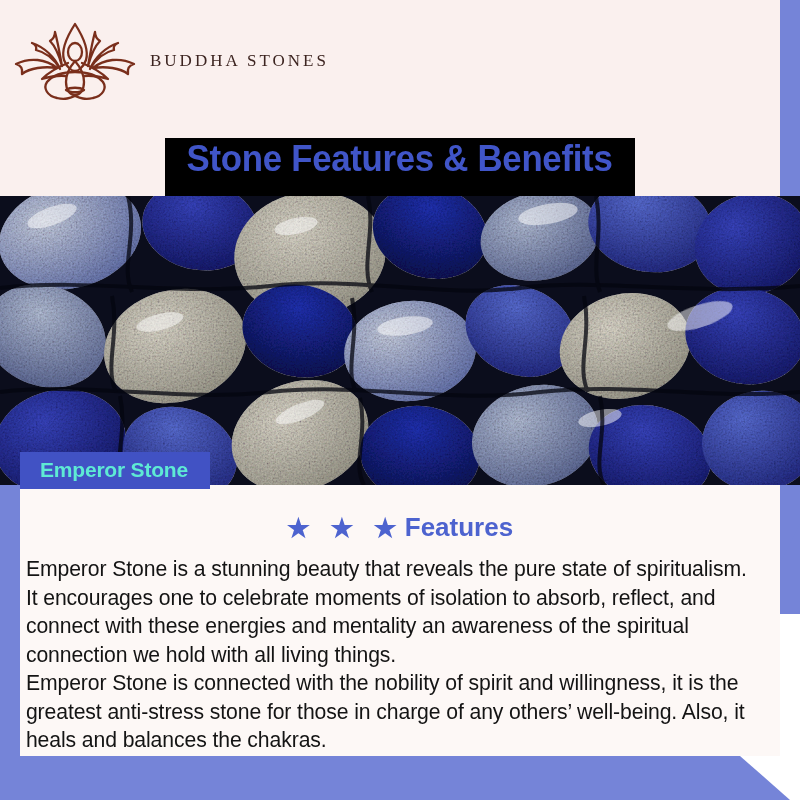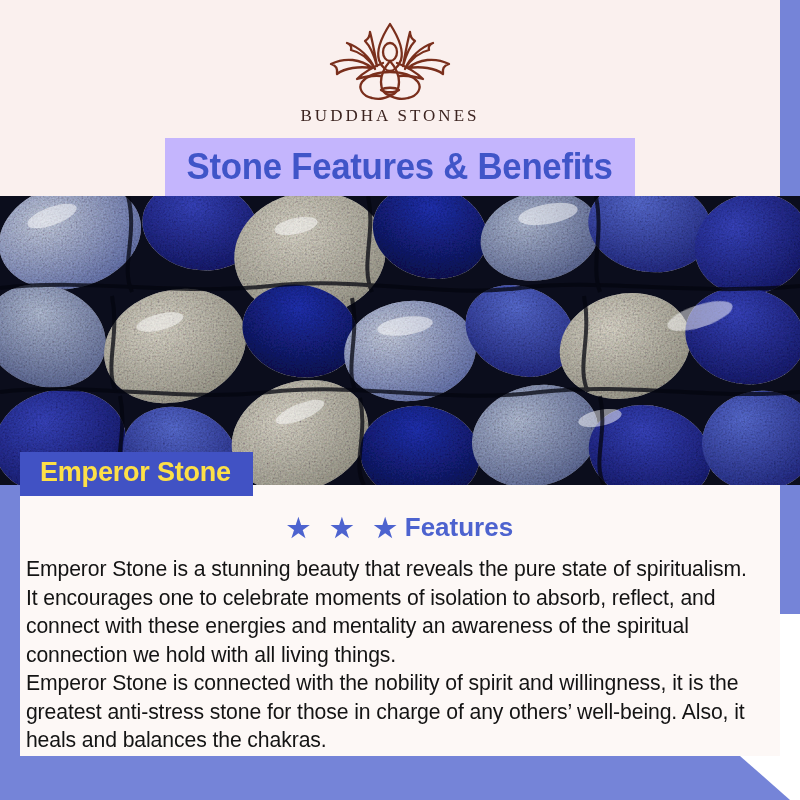--- a/index.html
+++ b/index.html
@@ -51,37 +51,37 @@
   }
 
   
   .header {
     position:absolute; top:0; left:0; width:780px; height:196px;
     background:#faf0ee;
     z-index:2;
   }
   .logo-wrap {
     position:absolute; top:16px; left:0; width:780px;
-    display:flex; flex-direction:column; align-items:center;
+    display:flex; flex-direction:row; align-items:center;
   }
   .logo-mark { width:150px; height:88px; }
   .brand-name {
     margin-top:2px;
     font-family:"Liberation Serif", serif;
     font-size:17px;
     letter-spacing:3px;
     color:#3c2420;
     font-weight:400;
   }
 
   .title-plate {
     position:absolute; top:138px; left:165px;
     width:470px; height:58px;
-    background:#c4b5fd;
-    display:flex; align-items:center; justify-content:center;
+    background:#000000;
+    display:flex; align-items:flex-start; justify-content:center;
     z-index:3;
   }
   .title-text {
     font-family:"Liberation Sans Narrow","Liberation Sans",sans-serif;
     font-weight:bold;
     font-size:37px;
     letter-spacing:-0.3px;
     color:#4055c8;
     transform:scaleX(0.94);
     white-space:nowrap;
@@ -92,22 +92,22 @@
     position:absolute; top:196px; left:0; width:800px; height:289px;
     z-index:2; overflow:hidden;
     background:#0a0a18;
   }
   .photo svg { display:block; width:800px; height:289px; }
 
   .stone-label {
     position:absolute; top:452px; left:20px;
     padding:6px 22px 8px 20px;
     background:#4152c4;
-    color:#fde047;
-    font-size:27px;
+    color:#5eead4;
+    font-size:21px;
     font-weight:bold;
     letter-spacing:-0.2px;
     z-index:4;
     line-height:1.1;
   }
 
   
   .body-panel {
     position:absolute; top:485px; left:20px;
     width:760px; height:271px;

